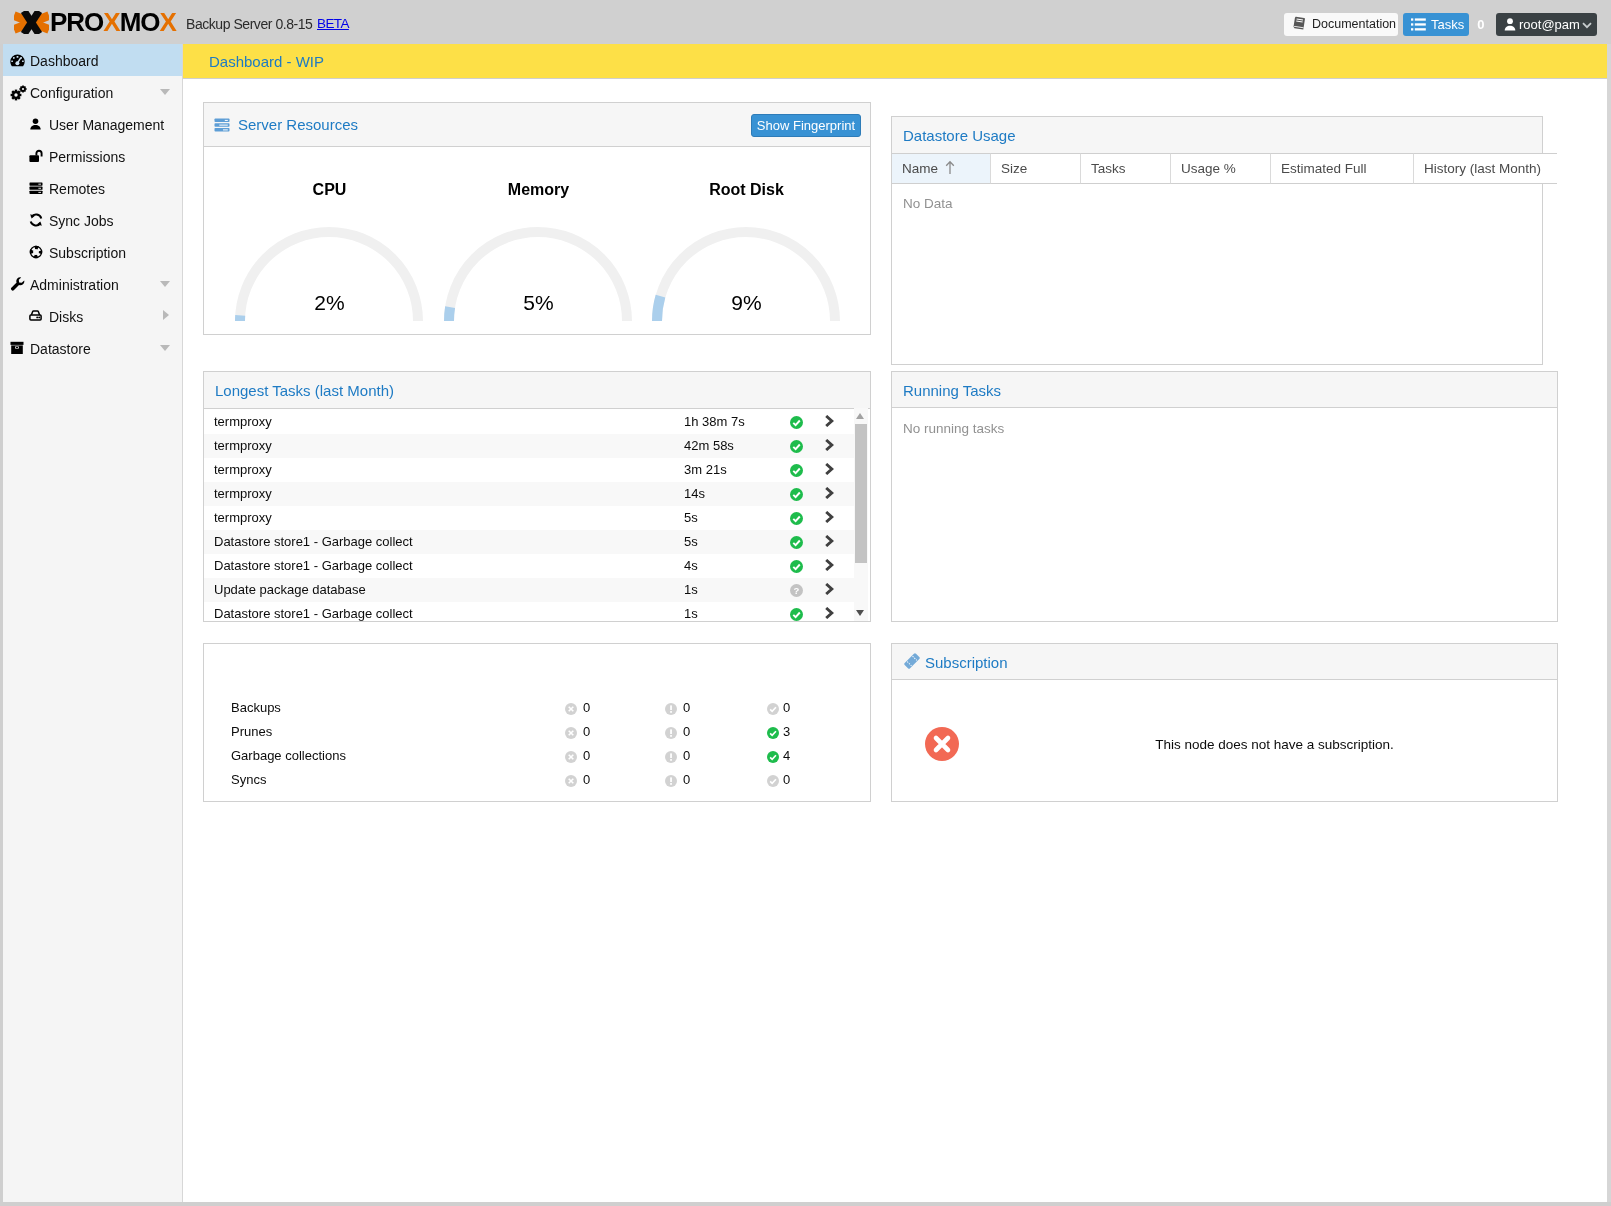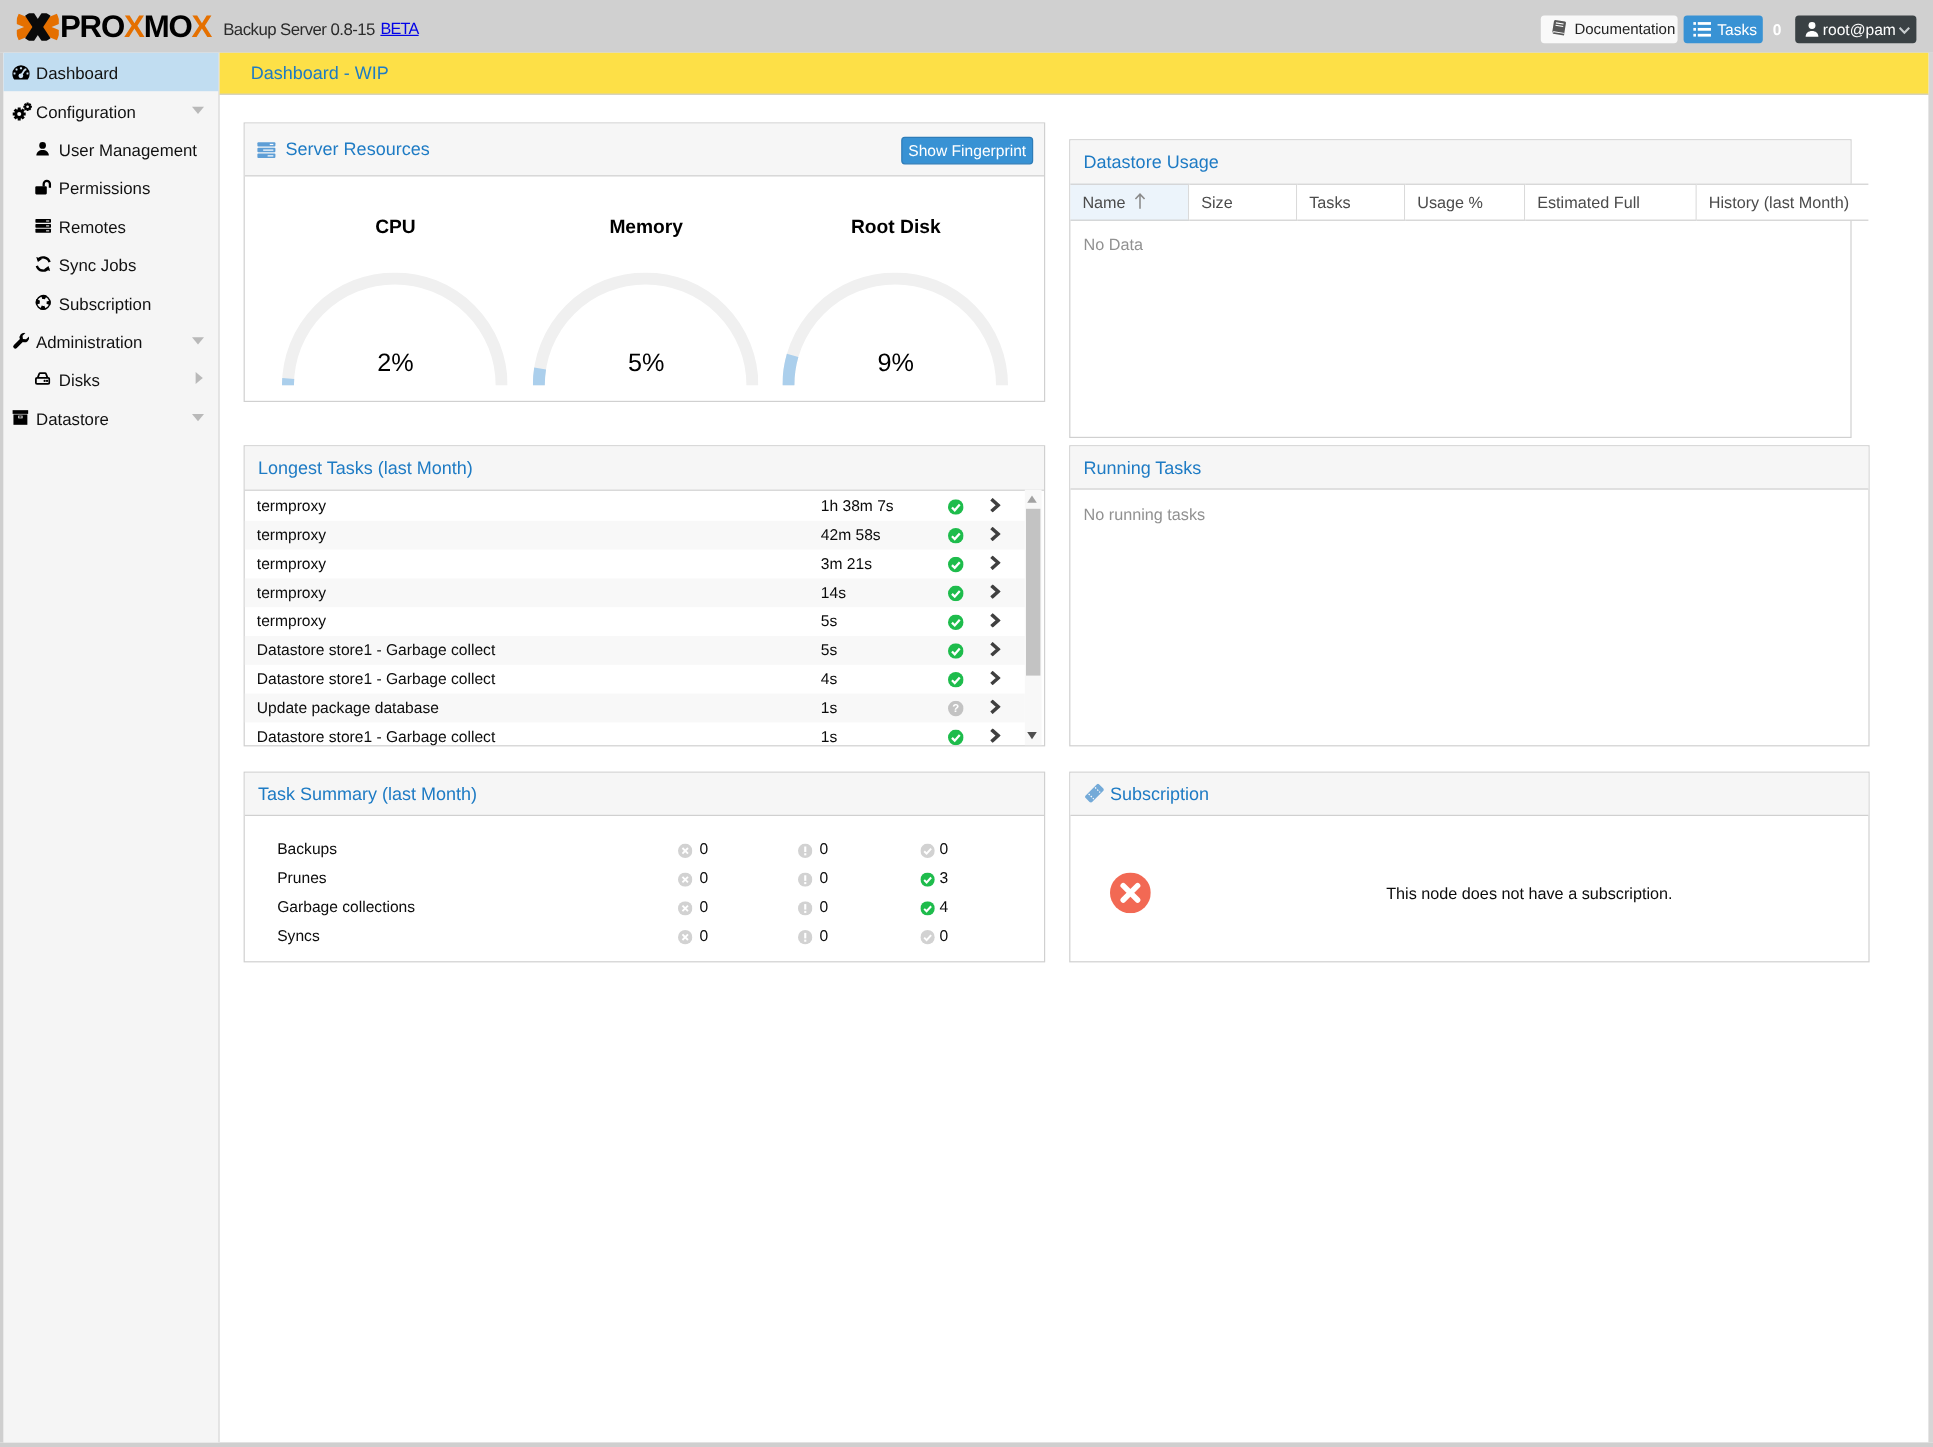--- a/index.html
+++ b/index.html
@@ -475,23 +475,20 @@
   </div>
 </div>
 
 <div id="p-run" class="panel">
   <div class="phead" style="height:36px">
     <span class="ptitle" style="left:11px;top:10px">Running Tasks</span>
   </div>
   <div class="nodata" style="top:49px">No running tasks</div>
 </div>
 <div id="p-sum" class="panel">
-  <div class="phead" style="height:36px">
-    <span class="ptitle" style="left:11px;top:10px">Task Summary (last Month)</span>
-  </div>
   <div class="srow" style="top:52px">
       <span style="position:absolute;left:26px">Backups</span>
     <span class="sic" style="left:360px">
         <svg width="12" height="12" viewBox="0 0 13 13">
           <circle cx="6.5" cy="6.5" r="6.5" fill="#d2d2d2"></circle>
           <path d="M4 4 9 9 M9 4 4 9" stroke="#fff" stroke-width="1.7"></path>
         </svg>
       </span>
       <span style="position:absolute;left:378px">0</span>
     <span class="sic" style="left:460px">

